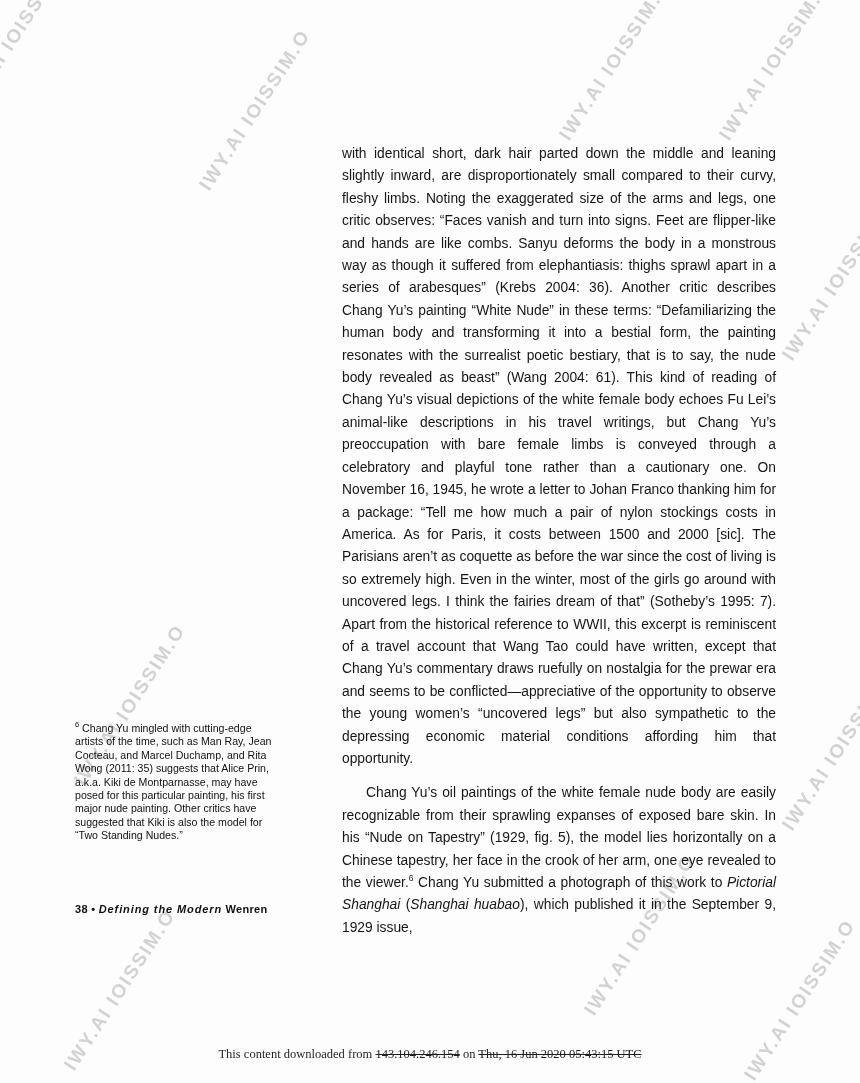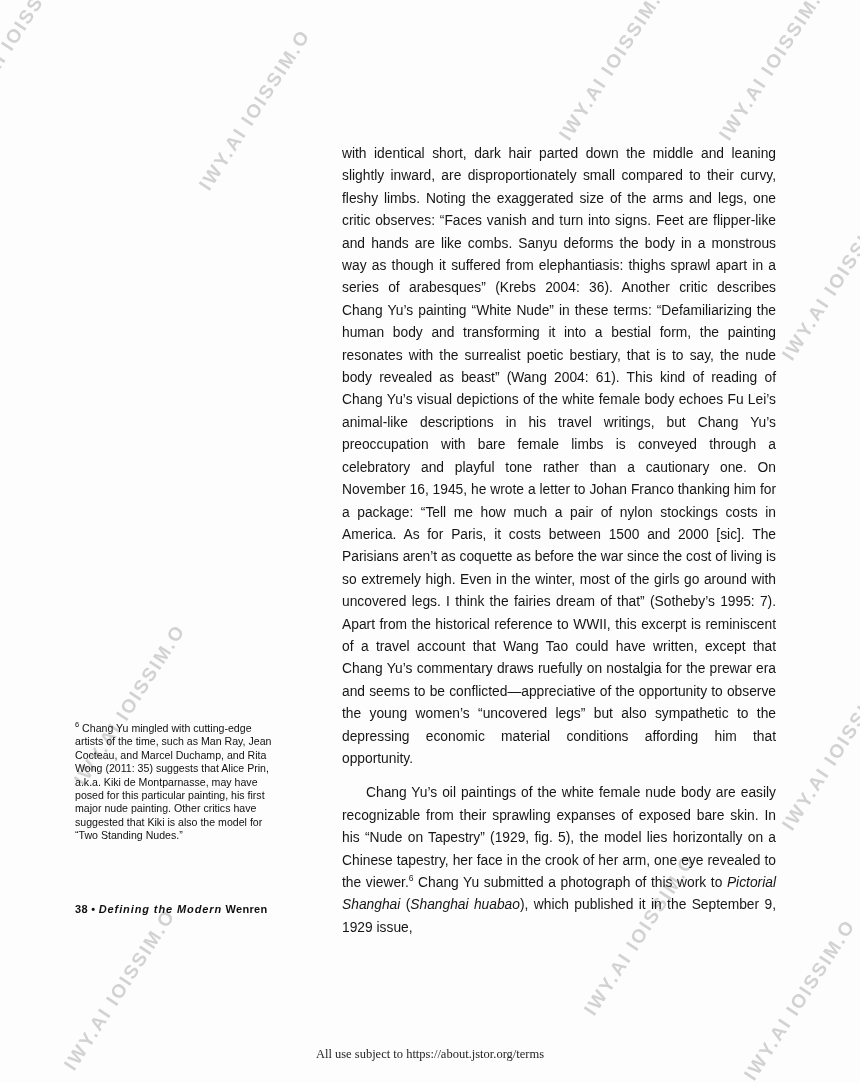--- a/index.html
+++ b/index.html
@@ -68,16 +68,16 @@
   <main class="body-text">
     <p class="para">with identical short, dark hair parted down the middle and leaning slightly inward, are disproportionately small compared to their curvy, fleshy limbs. Noting the exaggerated size of the arms and legs, one critic observes: “Faces vanish and turn into signs. Feet are flipper-like and hands are like combs. Sanyu deforms the body in a monstrous way as though it suffered from elephantiasis: thighs sprawl apart in a series of arabesques” (Krebs 2004: 36). Another critic describes Chang Yu’s painting “White Nude” in these terms: “Defamiliarizing the human body and transforming it into a bestial form, the painting resonates with the surrealist poetic bestiary, that is to say, the nude body revealed as beast” (Wang 2004: 61). This kind of reading of Chang Yu’s visual depictions of the white female body echoes Fu Lei’s animal-like descriptions in his travel writings, but Chang Yu’s preoccupation with bare female limbs is conveyed through a celebratory and playful tone rather than a cautionary one. On November 16, 1945, he wrote a letter to Johan Franco thanking him for a package: “Tell me how much a pair of nylon stockings costs in America. As for Paris, it costs between 1500 and 2000 [sic]. The Parisians aren’t as coquette as before the war since the cost of living is so extremely high. Even in the winter, most of the girls go around with uncovered legs. I think the fairies dream of that” (Sotheby’s 1995: 7). Apart from the historical reference to WWII, this excerpt is reminiscent of a travel account that Wang Tao could have written, except that Chang Yu’s commentary draws ruefully on nostalgia for the prewar era and seems to be conflicted—appreciative of the opportunity to observe the young women’s “uncovered legs” but also sympathetic to the depressing economic material conditions affording him that opportunity.</p>
     <p class="para indent"><span>Chang Yu’s oil paintings of the white female nude body are easily recognizable from their sprawling expanses of exposed bare skin. In his “Nude on Tapestry” (1929, fig. 5), the model lies horizontally on a Chinese tapestry, her face in the crook of her arm, one eye revealed to the viewer.</span><sup class="ref">6</sup><span> Chang Yu submitted a photograph of this work to </span><em>Pictorial Shanghai</em><span> (</span><em>Shanghai huabao</em><span>), which published it in the September 9, 1929 issue,</span></p>
   </main>
 
   <aside class="footnote"><sup>6</sup><span> Chang Yu mingled with cutting-edge artists of the time, such as Man Ray, Jean Cocteau, and Marcel Duchamp, and Rita Wong (2011: 35) suggests that Alice Prin, a.k.a. Kiki de Montparnasse, may have posed for this particular painting, his first major nude painting. Other critics have suggested that Kiki is also the model for “Two Standing Nudes.”</span></aside>
 
   <div class="running-footer"><span>38</span><span> • </span><span class="it">Defining the Modern</span><span> Wenren</span></div>
 
   <div class="jstor">
-    <div>All use subject to https://about.jstor.org/terms</div>
+    <div><span>This content downloaded from </span><span class="redacted">143.104.246.154</span><span> on </span><span class="redacted">Thu, 16 Jun 2020 05:43:15 UTC</span></div>
   </div>
 
 </div>
 
 </body></html>

